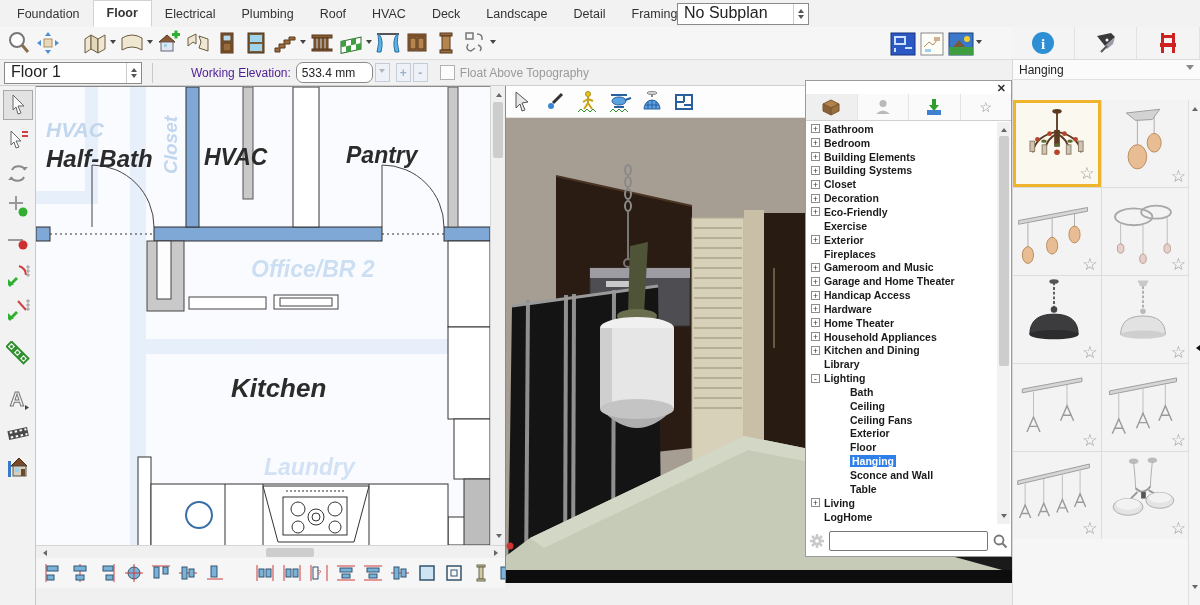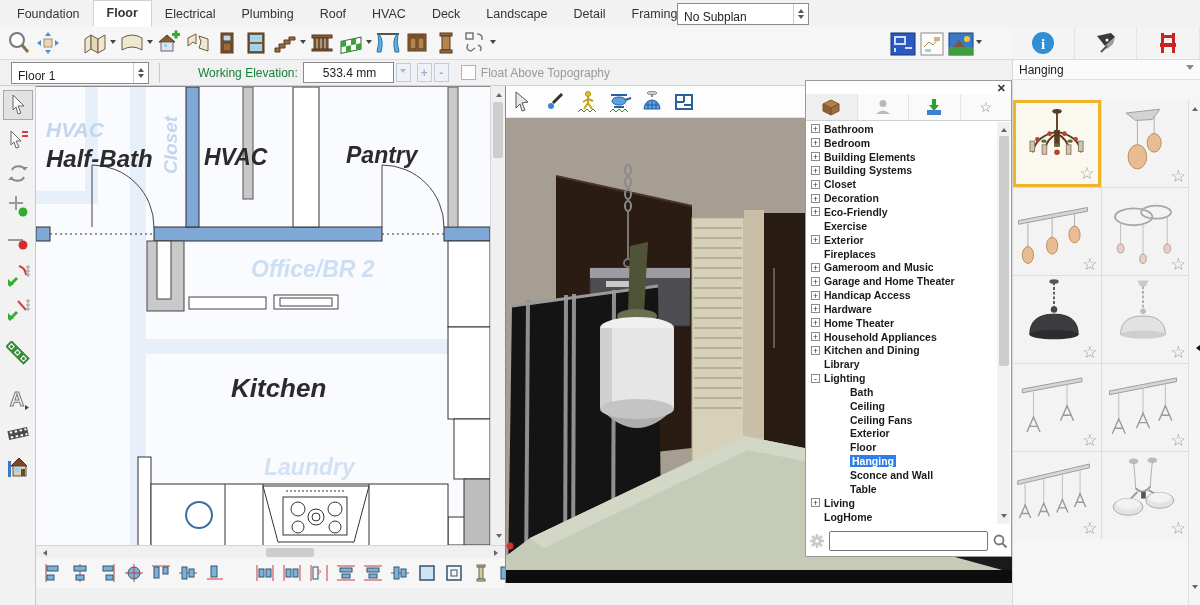--- a/index.html
+++ b/index.html
@@ -4,21 +4,21 @@
 <style>
   html,body{margin:0;padding:0;background:#888;}
   #root{position:relative;width:1200px;height:605px;background:#f0f0f0;overflow:hidden;
         font-family:"Liberation Sans",sans-serif;color:#222;user-select:none;}
   .abs{position:absolute;}
   
   #menubar{left:0;top:0;width:1200px;height:27px;background:#f2f2f2;border-bottom:1px solid #d8d8d8;display:flex;align-items:flex-end;}
   .tabs{display:flex;height:27px;align-items:flex-end;padding-left:4px;}
   .mtab{padding:0 13px;line-height:25px;font-size:12.5px;color:#333;white-space:nowrap;}
   .mtab.active{background:#fff;border:1px solid #d2d2d2;border-bottom:1px solid #fff;font-weight:bold;}
-  .combo{background:#fff;border:1px solid #8a8a8a;display:flex;align-items:flex-end;font-size:12px;padding-left:6px;}
+  .combo{background:#fff;border:1px solid #8a8a8a;display:flex;align-items:flex-start;font-size:16px;padding-left:6px;}
   .combo .cv{flex:1;}
   .spin{width:14px;display:flex;flex-direction:column;align-items:center;justify-content:center;border-left:1px solid #ccc;height:100%;}
   .au{width:0;height:0;border:3px solid transparent;border-bottom:4px solid #555;margin:1px 0;}
   .ad{width:0;height:0;border:3px solid transparent;border-top:4px solid #555;margin:1px 0;}
   
   #tb1{left:0;top:27px;width:1012px;height:33px;background:#f6f6f6;border-bottom:1px solid #dcdcdc;display:flex;align-items:center;padding-left:4px;box-sizing:border-box;}
   .tb{width:29px;height:29px;display:flex;align-items:center;justify-content:center;flex:none;}
   .gap{width:18px;flex:none;}
   .caret{width:8px;font-size:0;flex:none;display:flex;justify-content:center;}
   .caret i{width:0;height:0;border:3px solid transparent;border-top:4px solid #444;}
@@ -372,30 +372,30 @@
             <rect x="6" y="5" width="14" height="3"></rect>
             <rect x="5" y="13" width="16" height="4"></rect>
             <rect x="6" y="17" width="3" height="6"></rect>
             <rect x="17" y="17" width="3" height="6"></rect>
           </g>
         </svg>
       </span>
   </div>
 
   <div id="tb2" class="abs">
-    <div class="combo" style="width:130px;height:20px;margin-left:11px;">
+    <div class="combo" style="width:130px;height:20px;margin-left:4px;">
       <span class="cv">Floor 1</span>
       <span class="spin">
           <i class="au"></i>
           <i class="ad"></i>
         </span>
     </div>
     <span class="sep"></span>
-    <span style="margin-left:28px;color:#15803d;">Working Elevation:</span>
-    <span class="ibox" style="width:70px;margin-left:5px;padding-left:19px;">
+    <span style="margin-left:28px;color:#4c1d95;">Working Elevation:</span>
+    <span class="ibox" style="width:70px;margin-left:5px;padding-left:5px;border-radius:7px;">
         <span>533.4 mm</span>
       </span>
     <span class="dsbtn">
         <i class="ad" style="border-top-color:#b5b5b5;"></i>
       </span>
     <span class="dsbtn" style="margin-left:6px;font-weight:bold;">+</span>
     <span class="dsbtn" style="font-weight:bold;">-</span>
     <span class="cb" style="margin-left:12px;"></span>
     <span class="graylab">Float Above Topography</span>
   </div>

